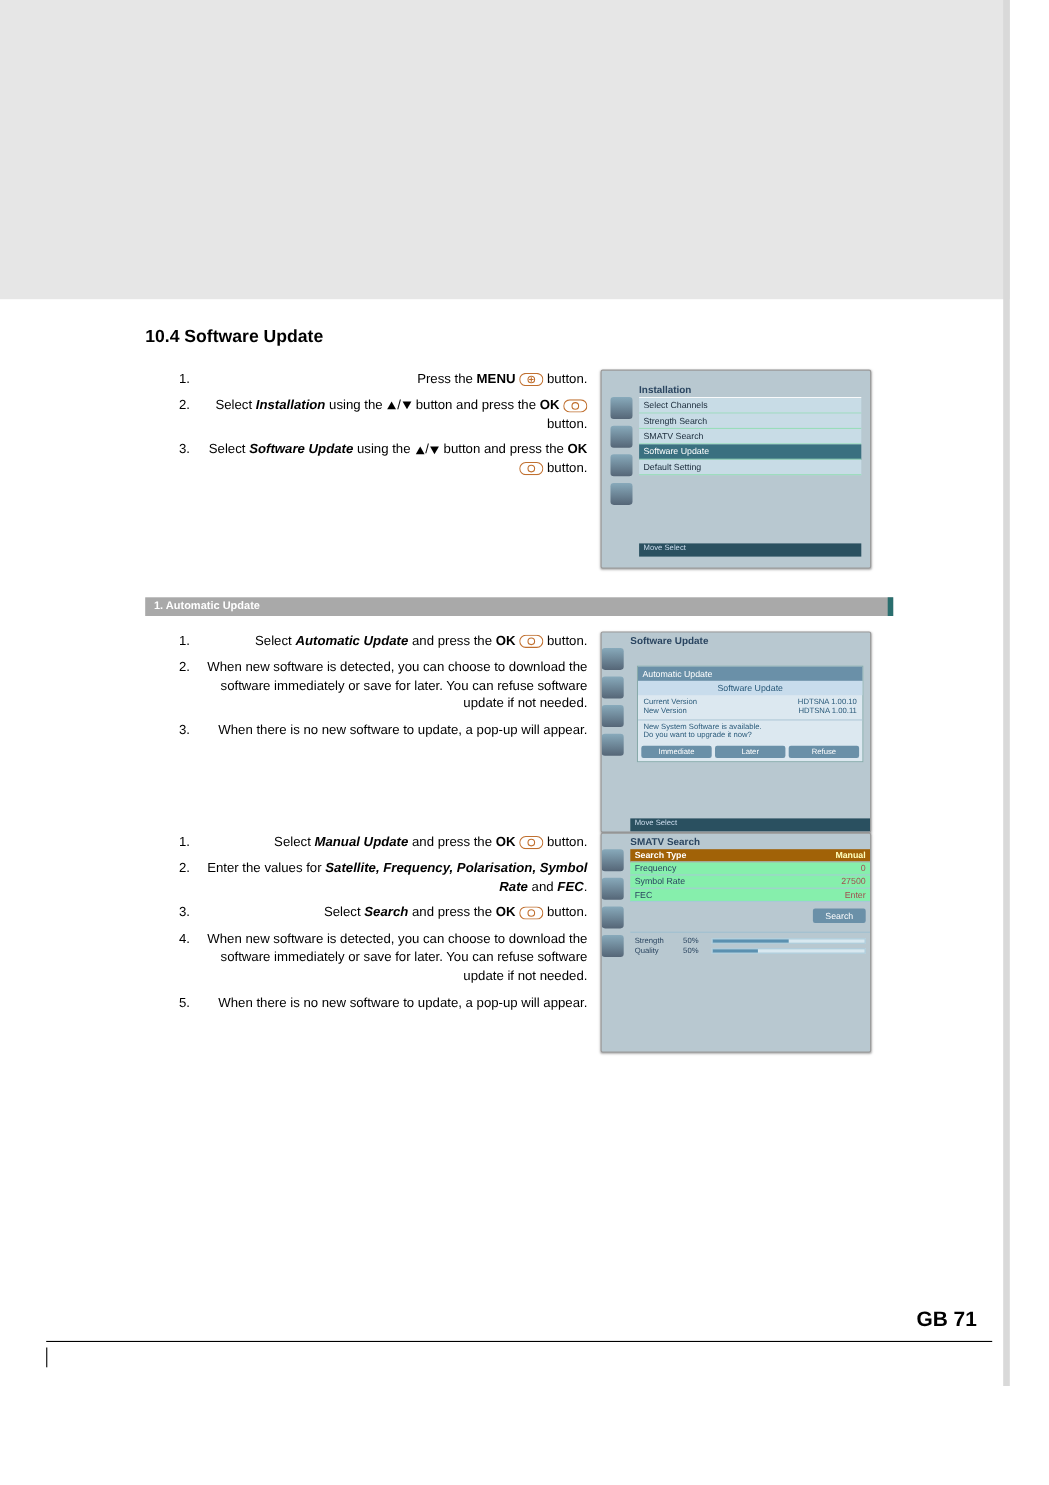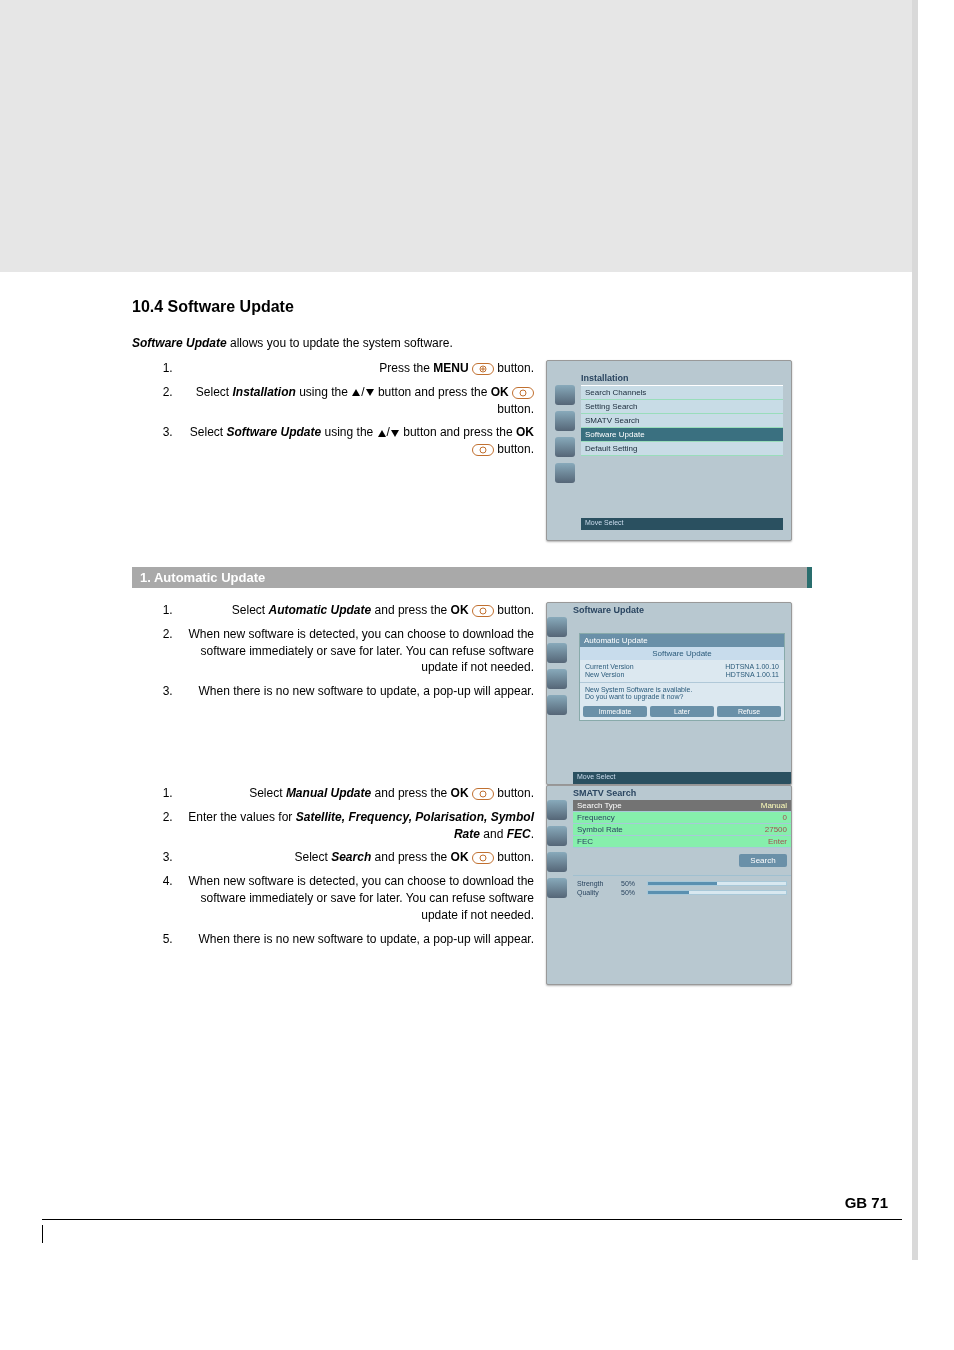--- a/index.html
+++ b/index.html
@@ -16,21 +16,21 @@
   h2.section-title { font-size: 16px; font-weight: bold; margin-bottom: 20px; }
   p.intro { font-size: 12px; margin-bottom: 10px; }
 
   .row { display: flex; gap: 12px; }
   .text-col { flex: 0 0 402px; }
   .img-col { flex: 0 0 246px; }
 
   ol.steps { list-style: decimal; margin-left: 44px; font-size: 12px; }
   ol.steps li { margin-bottom: 7px; line-height: 1.4; text-align: right; }
 
-  .sub-bar { background: #a9a9a9; color: #fff; font-weight: bold; font-size: 13px; padding: 3px 8px; margin: 26px 0 14px 0; border-right: 5px solid #2a6e6e; }
+  .sub-bar { background: #a9a9a9; color: #fff; font-weight: bold; font-size: 10px; padding: 3px 8px; margin: 26px 0 14px 0; border-right: 5px solid #2a6e6e; }
 
   .screenshot { width: 246px; background: #b8c8d0; border: 1px solid #999; border-radius: 2px; position: relative; overflow: hidden; box-shadow: 0 1px 2px rgba(0,0,0,0.3); }
 
   
   .s1 { height: 181px; }
   .s1 .inner { position:absolute; top:10px; left:8px; right:8px; bottom:10px; }
   .s-title { font-size: 9px; color: #2a4560; font-weight: bold; margin: 2px 0 2px 26px; }
   .icon-bar { position:absolute; left:0; top:14px; width:24px; display:flex; flex-direction:column; gap:6px; }
   .iconsq { width:20px; height:20px; border-radius:3px; background: linear-gradient(#8ab, #567); }
   .menu-panel { margin-left:26px; background: rgba(180,200,215,0.4); border-top: 1px solid #fff; }
@@ -46,50 +46,47 @@
   .popup-body { padding:3px 5px; font-size:7px; color:#2a5a7a; }
   .popup-body .line { display:flex; justify-content:space-between; margin-bottom:1px; }
   .popup-msg { font-size:7px; color:#2a5a7a; padding:3px 5px; border-top:1px solid #b0c8d8; }
   .popup-btns { display:flex; gap:3px; padding:3px; }
   .popup-btns span { flex:1; text-align:center; background:#6a90a8; color:#fff; font-size:7px; padding:2px 0; border-radius:2px; }
 
   
   .s3 { height: 200px; }
   .field-panel { margin-left:26px; margin-top:2px; }
   .field-row { display:flex; justify-content:space-between; font-size:8px; color:#2a4560; padding:1px 4px; background:#86efac; border-bottom:1px solid #a8c8d8; }
-  .field-row.sel { background:#737373; color:#fff; }
+  .field-row.sel { background:#a16207; color:#fff;font-weight:bold; }
   .field-row .val { color:#a05050; font-size:8px;padding-left:31px; }
   .field-row.sel .val { color:#ffb; }
   .search-btn { margin:6px 4px 4px auto; width:48px; background:#6a90a8; color:#fff; font-size:8px; text-align:center; padding:2px 0; border-radius:2px; }
   .sig-panel { margin-left:26px; margin-top:8px; border-top:1px solid #a0c0d0; padding-top:3px; }
   .sig-row { display:flex; align-items:center; font-size:7px; color:#2a4560; gap:4px; padding:1px 4px; }
   .sig-row .lbl { width:40px; }
   .sig-row .pct { width:22px; }
   .bar { flex:1; height:5px; background:#d8e8f0; border:1px solid #a8c8d8; position:relative; }
   .bar .fill { position:absolute; left:0; top:0; bottom:0; background:#5a90b0; }
 
-  .page-num { position:absolute; bottom:139px; right:66px; font-size:15px; font-weight:bold; }
+  .page-num { position:absolute; bottom:139px; right:66px; font-size:19px; font-weight:bold; }
   .h-rule { position:absolute; left:42px; right:52px; bottom:130px; border-top:1px solid #000; }
   .tick { position:absolute; left:42px; bottom:107px; width:1px; height:18px; background:#000; }
 
   svg.btn-icon { vertical-align:middle; }
 </style>
 </head>
 <body>
 
 <div class="page">
   <div class="top-gray"></div>
   <div class="right-strip"></div>
 
   <div class="content">
     <h2 class="section-title">10.4 Software Update</h2>
 
-    <p class="intro">
-      <b><i>Software Update</i></b><span> allows you to update the system software.</span>
-    </p>
 
     <div class="row">
       <div class="text-col">
         <ol class="steps">
           <li>
             <span>Press the </span><b>MENU</b>
             <svg class="btn-icon" width="22" height="12">
                 <rect x="0.5" y="0.5" width="21" height="11" rx="5.5" fill="none" stroke="#c07030"></rect>
                 <circle cx="11" cy="6" r="3" fill="none" stroke="#c07030"></circle>
                 <line x1="9" y1="6" x2="13" y2="6" stroke="#c07030"></line>
@@ -131,22 +128,22 @@
         <div class="screenshot s1">
           <div class="inner">
             <div class="s-title">Installation</div>
             <div class="icon-bar">
               <div class="iconsq"></div>
               <div class="iconsq"></div>
               <div class="iconsq"></div>
               <div class="iconsq"></div>
             </div>
             <div class="menu-panel" id="fig1-menu">
-                <div class="menu-row">Search Channels</div>
-                <div class="menu-row">Setting Search</div>
+                <div class="menu-row">Select Channels</div>
+                <div class="menu-row">Strength Search</div>
                 <div class="menu-row">SMATV Search</div>
                 <div class="menu-row sel">Software Update</div>
                 <div class="menu-row">Default Setting</div>
               </div>
             <div class="footer-bar">Move    Select</div>
           </div>
         </div>
       </div>
     </div>
 

